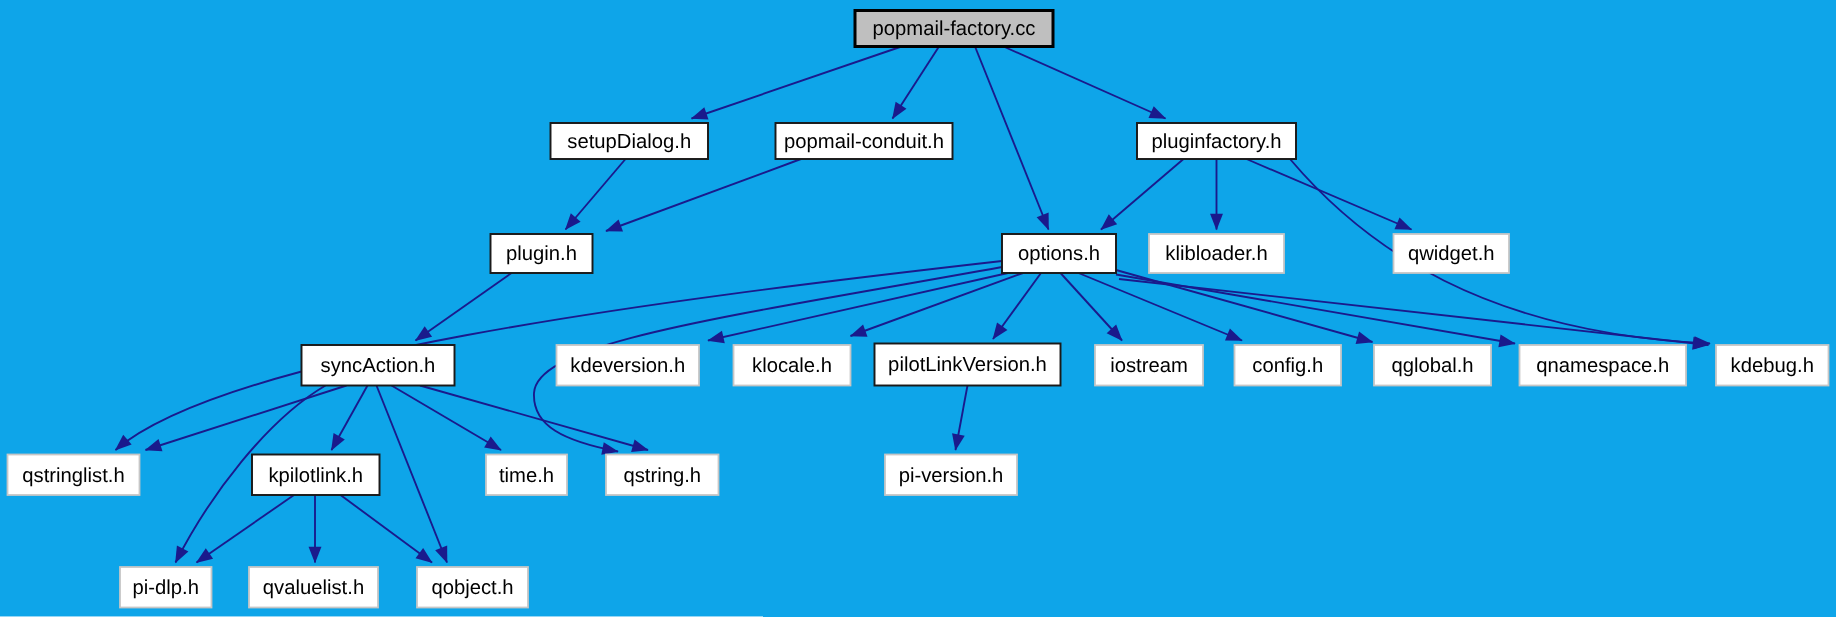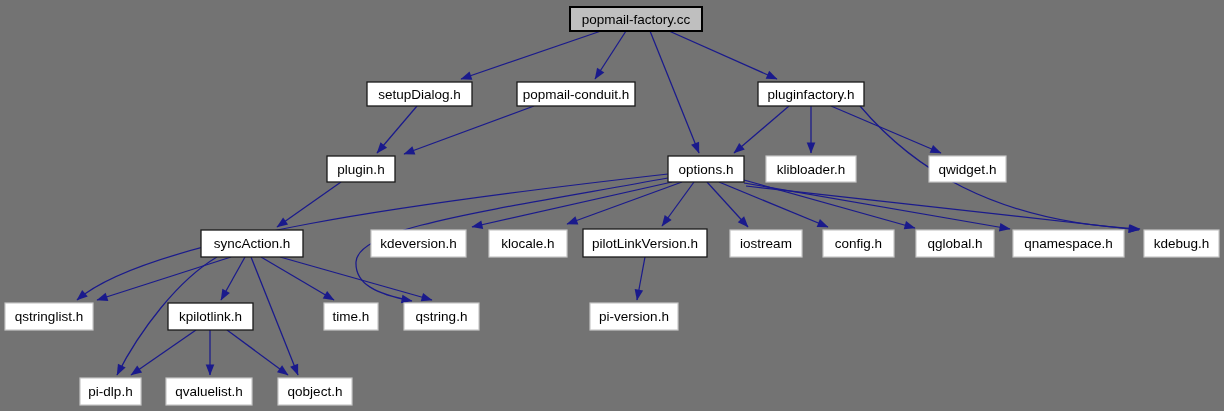--- a/index.html
+++ b/index.html
@@ -5,21 +5,21 @@
   html, body {
     margin: 0;
     padding: 0;
     background: #ffffff;
     font-family: "Liberation Sans", "DejaVu Sans", sans-serif;
   }
   .graph-wrap {
     position: relative;
     width: 1224px;
     height: 411px;
-    background: #737373;
+    background: #0ea5e9;
     overflow: hidden;
   }
   svg text {
     font-family: "Liberation Sans", "DejaVu Sans", sans-serif;
     font-size: 13.5px;
     fill: #000000;
   }
   svg .node-rect { fill: #ffffff; }
   svg .node-rect.root { fill: #bfbfbf; stroke: #000000; stroke-width: 2; }
   svg .node-rect.project { stroke: #1a1a1a; stroke-width: 1.3; }

